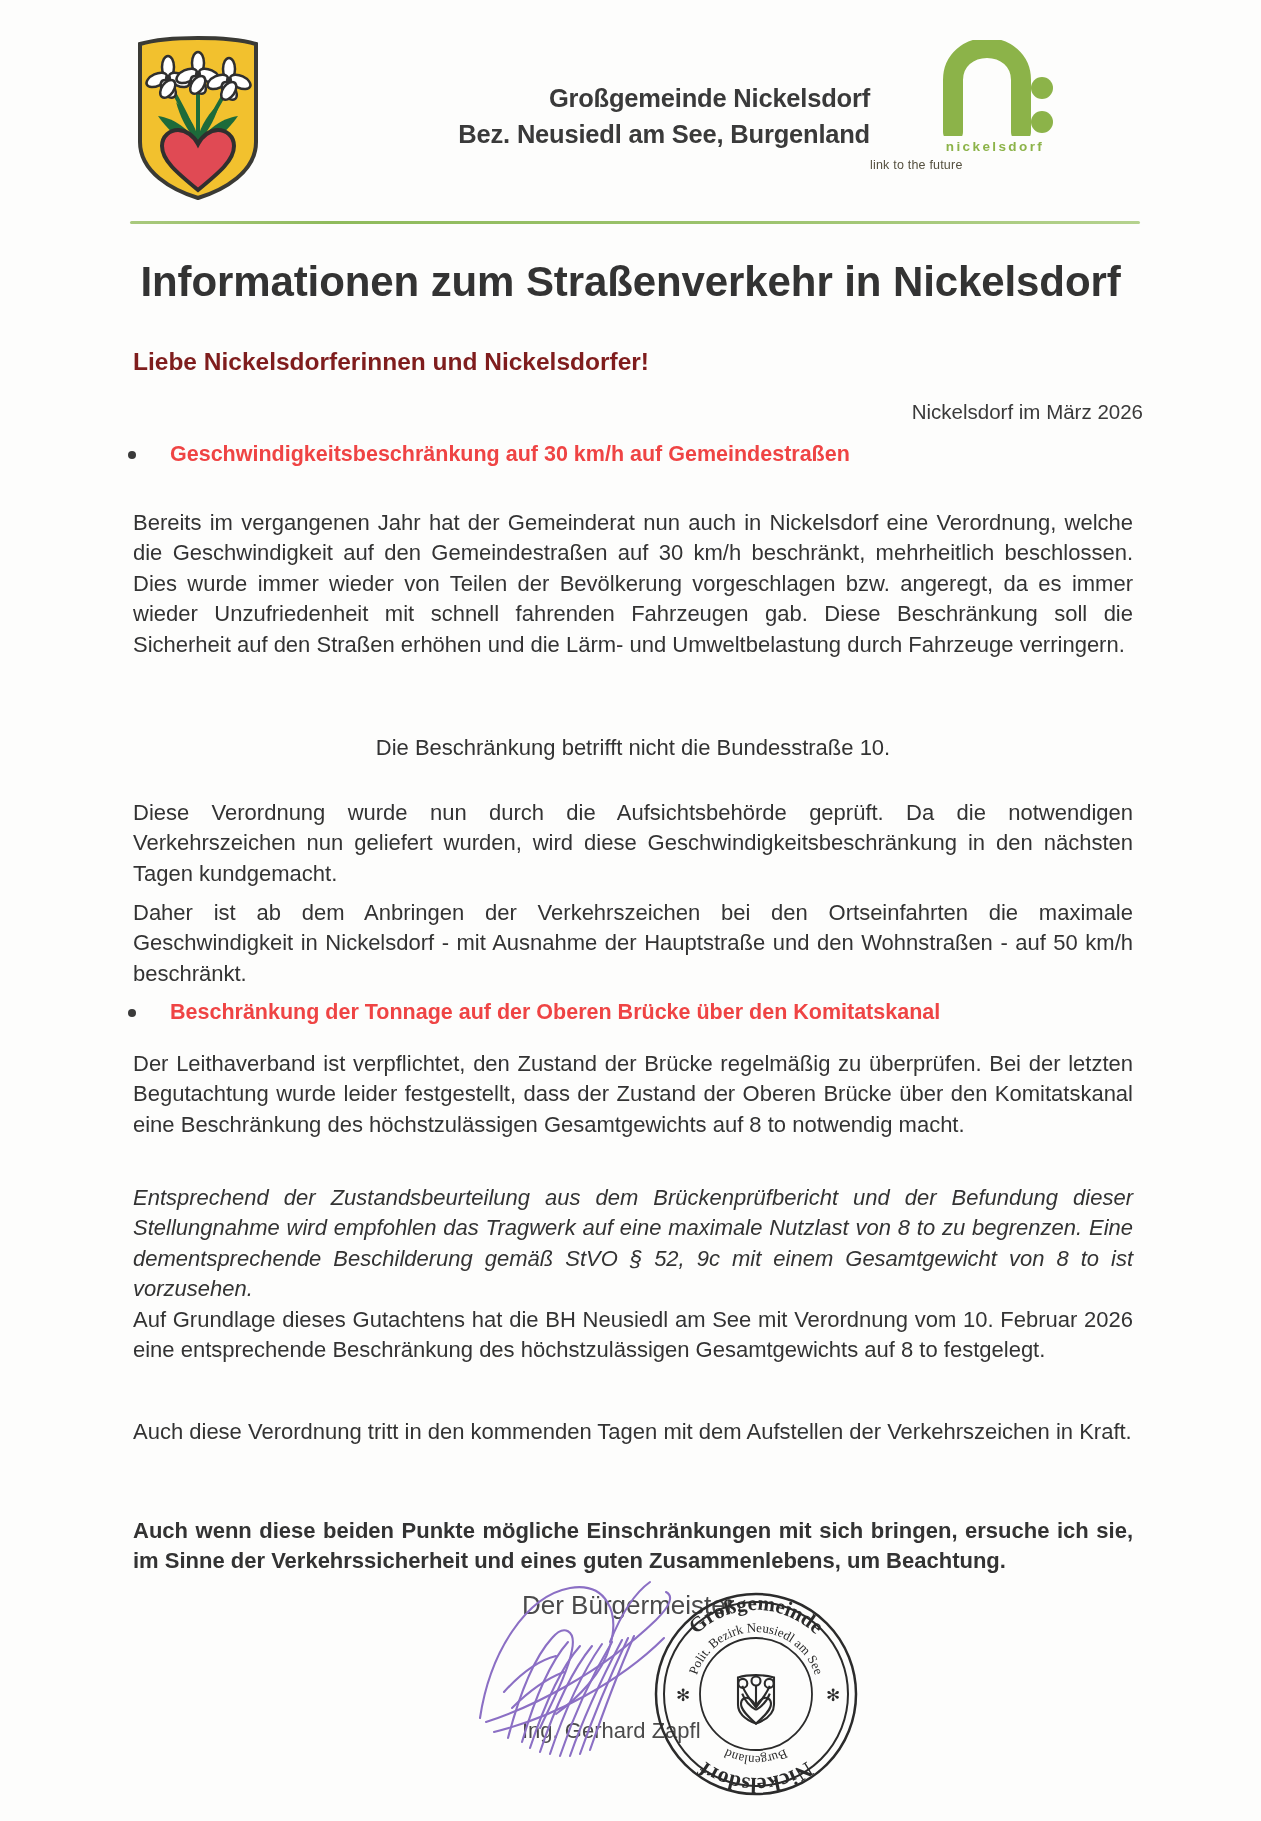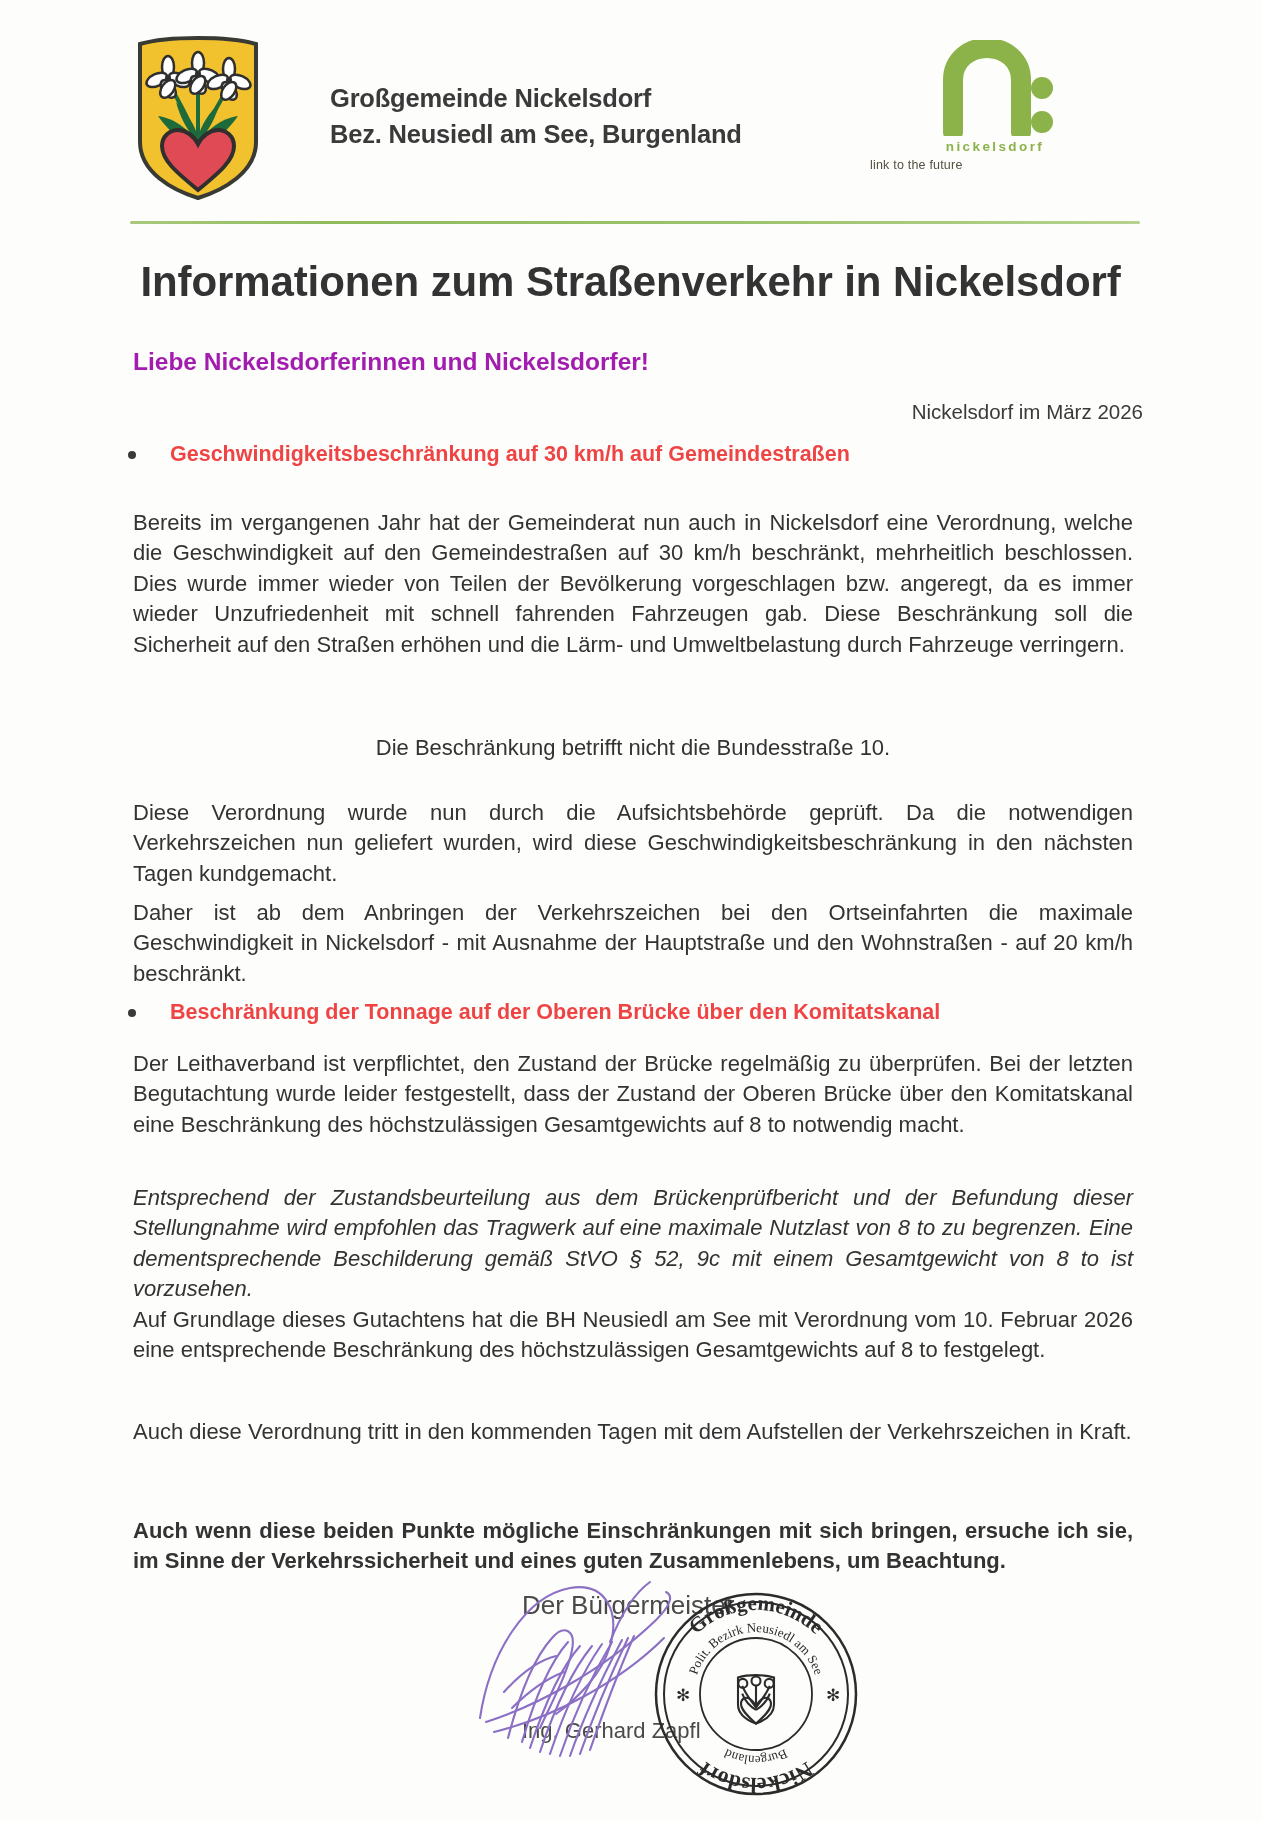--- a/index.html
+++ b/index.html
@@ -38,21 +38,21 @@
     top: 12px;
     width: 140px;
     height: 172px;
   }
 
   .header-titles {
     position: absolute;
     left: 330px;
     top: 62px;
     width: 540px;
-    text-align: left;
+    text-align: right;
     line-height: 1.42;
   }
   .header-titles .line {
     font-size: 25.5px;
     font-weight: bold;
     color: #3a3a3a;
     letter-spacing: -0.2px;
     white-space: nowrap;
   }
 
@@ -107,21 +107,21 @@
     color: #333333;
     letter-spacing: -0.1px;
   }
 
   .salutation {
     position: absolute;
     left: 133px;
     top: 348px;
     font-size: 24.5px;
     font-weight: bold;
-    color: #a21caf;
+    color: #7f1d1d;
   }
 
   .dateline {
     position: absolute;
     right: 118px;
     top: 400px;
     font-size: 20.5px;
     color: #3a3a3a;
   }
 
@@ -277,21 +277,21 @@
   <div class="dateline">Nickelsdorf im März 2026</div>
 
   <div class="bullet" style="top:442px;">
     <span class="dot"></span>
     <span class="btext">Geschwindigkeitsbeschränkung auf 30 km/h auf Gemeindestraßen</span>
   </div>
 
   <div class="para" style="top:508px;">Bereits im vergangenen Jahr hat der Gemeinderat nun auch in Nickelsdorf eine Verordnung, welche die Geschwindigkeit auf den Gemeindestraßen auf 30 km/h beschränkt, mehrheitlich beschlossen. Dies wurde immer wieder von Teilen der Bevölkerung vorgeschlagen bzw. angeregt, da es immer wieder Unzufriedenheit mit schnell fahrenden Fahrzeugen gab. Diese Beschränkung soll die Sicherheit auf den Straßen erhöhen und die Lärm- und Umweltbelastung durch Fahrzeuge verringern.</div>
   <div class="para nojust" style="top:733px;">Die Beschränkung betrifft nicht die Bundesstraße 10.</div>
   <div class="para" style="top:798px;">Diese Verordnung wurde nun durch die Aufsichtsbehörde geprüft. Da die notwendigen Verkehrszeichen nun geliefert wurden, wird diese Geschwindigkeitsbeschränkung in den nächsten Tagen kundgemacht.</div>
-  <div class="para" style="top:898px;">Daher ist ab dem Anbringen der Verkehrszeichen bei den Ortseinfahrten die maximale Geschwindigkeit in Nickelsdorf - mit Ausnahme der Hauptstraße und den Wohnstraßen - auf 20 km/h beschränkt.</div>
+  <div class="para" style="top:898px;">Daher ist ab dem Anbringen der Verkehrszeichen bei den Ortseinfahrten die maximale Geschwindigkeit in Nickelsdorf - mit Ausnahme der Hauptstraße und den Wohnstraßen - auf 50 km/h beschränkt.</div>
 
   <div class="bullet" style="top:1000px;">
     <span class="dot"></span>
     <span class="btext">Beschränkung der Tonnage auf der Oberen Brücke über den Komitatskanal</span>
   </div>
 
   <div class="para" style="top:1049px;">Der Leithaverband ist verpflichtet, den Zustand der Brücke regelmäßig zu überprüfen. Bei der letzten Begutachtung wurde leider festgestellt, dass der Zustand der Oberen Brücke über den Komitatskanal eine Beschränkung des höchstzulässigen Gesamtgewichts auf 8 to notwendig macht.</div>
   <div class="para italic" style="top:1183px;">Entsprechend der Zustandsbeurteilung aus dem Brückenprüfbericht und der Befundung dieser Stellungnahme wird empfohlen das Tragwerk auf eine maximale Nutzlast von 8 to zu begrenzen. Eine dementsprechende Beschilderung gemäß StVO § 52, 9c mit einem Gesamtgewicht von 8 to ist vorzusehen.</div>
   <div class="para" style="top:1305px;">Auf Grundlage dieses Gutachtens hat die BH Neusiedl am See mit Verordnung vom 10. Februar 2026 eine entsprechende Beschränkung des höchstzulässigen Gesamtgewichts auf 8 to festgelegt.</div>
   <div class="para" style="top:1417px;">Auch diese Verordnung tritt in den kommenden Tagen mit dem Aufstellen der Verkehrszeichen in Kraft.</div>

